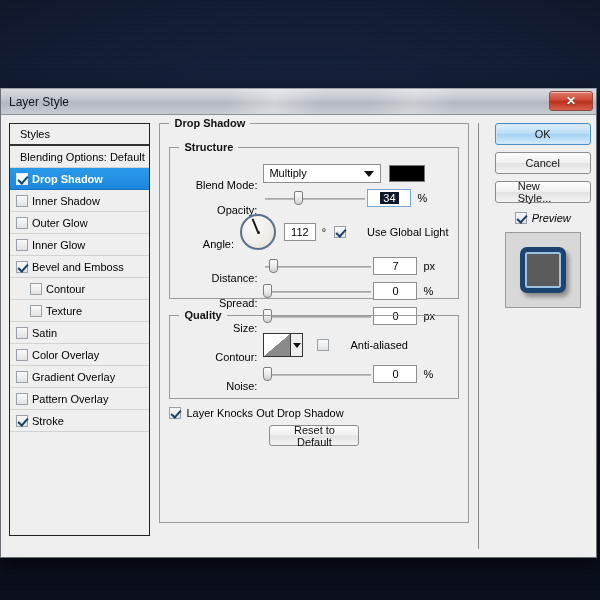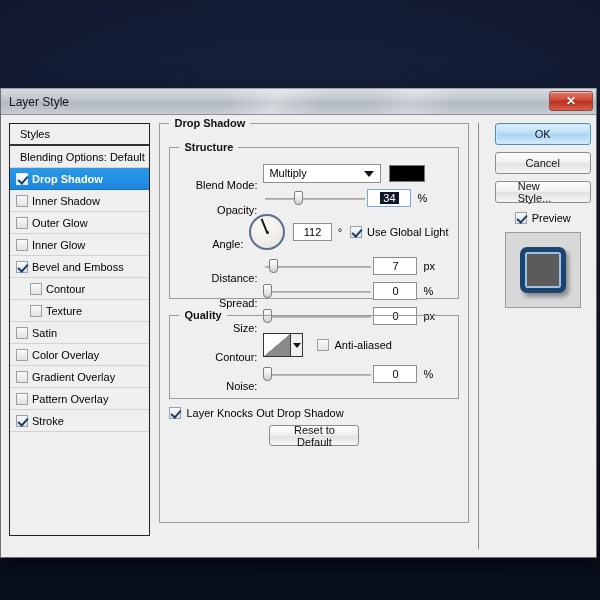--- a/index.html
+++ b/index.html
@@ -199,21 +199,21 @@
     width: 15px; height: 1.6px; background: #1b1b1b;
     transform-origin: 0 50%;
   }
   .dial .hub {
     position: absolute; left: 50%; top: 50%;
     width: 3px; height: 3px; margin: -1.5px 0 0 -1.5px;
     background: #1b1b1b; border-radius: 50%;
   }
 
   
-  .cbrow { display: flex; align-items: center; cursor: pointer; }
+  .cbrow { display: flex; align-items: center; cursor: pointer; gap: 16px; }
   .cbrow .cblabel { margin-left: 5px; font-size: 11px; white-space: nowrap; }
 
   
   .contour-box {
     width: 40px; height: 24px; border: 1px solid #333; background: #fff;
     display: flex; position: relative; cursor: pointer;
   }
   .contour-box .curve {
     flex: 1; background: linear-gradient(to bottom right, #fff 0%, #fff 49.5%, #8a8a8a 50.5%, #8a8a8a 100%);
   }
@@ -248,21 +248,21 @@
     border-left: 1px solid #8a8a8a;
     padding-left: 10px;
     display: flex; flex-direction: column; align-items: center;
   }
   #right-col .pbtn { width: 96px; margin-bottom: 7px; height: 22px; }
   #ok-button {
     background: linear-gradient(180deg,#dff0fb 0%,#b9ddf6 48%,#a4d2f3 52%,#d6ecfb 100%);
     border: 1px solid #4a90c4;
     box-shadow: 0 0 0 1px #cfe6f7 inset;
   }
-  #preview-row { display: flex; margin: 2px 0 8px 0; }
+  #preview-row { display: flex; margin: 2px 0 8px 0; font-style: italic; }
   #preview-thumb {
     width: 76px; height: 76px;
     background: #d8d8d8;
     border: 1px solid #9b9b9b;
     display: flex; align-items: center; justify-content: center;
   }
   #preview-shape {
     width: 46px; height: 46px;
     border-radius: 7px;
     background: #5b5b5b;

